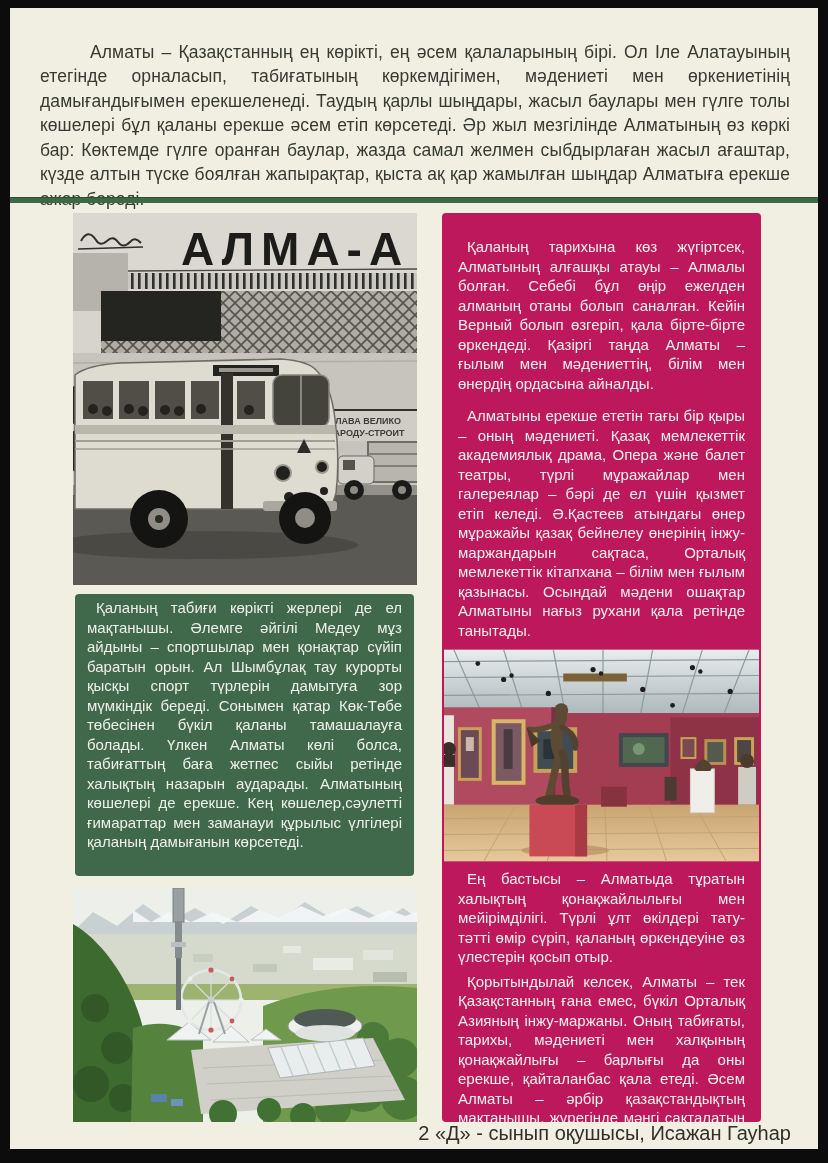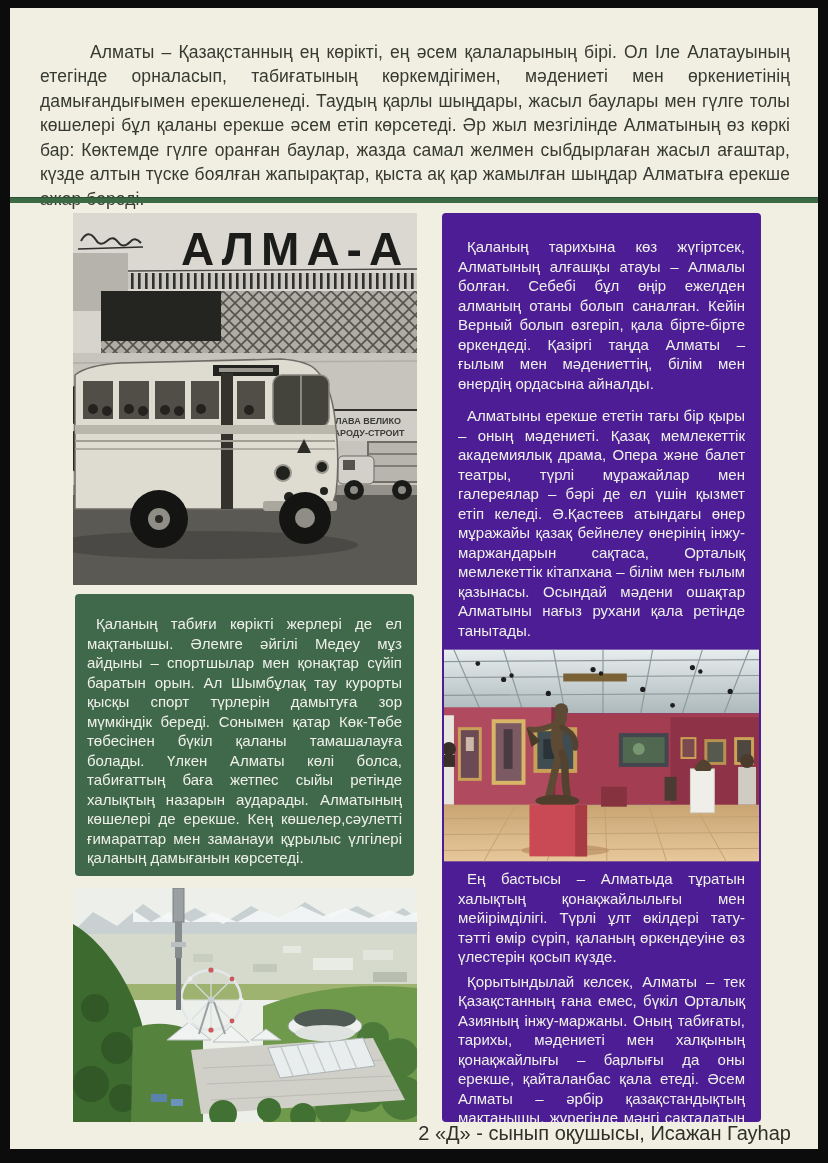--- a/index.html
+++ b/index.html
@@ -6,22 +6,22 @@
   body{width:828px;height:1163px;font-family:"Liberation Sans",sans-serif;}
   .stage{position:relative;width:828px;height:1163px;background:#0c0c0c;overflow:hidden;}
   .page{position:absolute;left:10px;top:8px;width:808px;height:1141px;background:#f1efe2;overflow:hidden;}
   .intro{position:absolute;left:30px;top:14px;width:750px;font-size:17.5px;line-height:24.5px;
          color:#373a31;text-align:justify;text-indent:50px;letter-spacing:.1px;}
   .divider{position:absolute;left:0;top:189px;width:808px;height:5px;background:#3c6a45;border-top:1px solid #2c5236;}
   .photo{position:absolute;display:block;}
   .photo-bus{left:63px;top:205px;width:344px;height:372px;}
   .photo-koktobe{left:63px;top:880px;width:344px;height:234px;}
   .box-left{position:absolute;left:65px;top:586px;width:339px;height:282px;background:#40684a;
-            border-radius:4px;box-sizing:border-box;padding:20px 12px;}
-  .panel-right{position:absolute;left:432px;top:205px;width:319px;height:909px;background:#4c1d95;
+            border-radius:4px;box-sizing:border-box;padding:4px 12px;}
+  .panel-right{position:absolute;left:432px;top:205px;width:319px;height:909px;background:#be185d;
                border-radius:4px;overflow:hidden;}
   .gtext{color:#eef0e9;font-size:15px;line-height:19.5px;text-align:justify;text-indent:9px;margin:0;}
   .panel-right .gtext{margin:0 16px;}
   .p-history{margin-top:24px !important;}
   .p-culture{margin-top:13px !important;}
   .photo-museum{display:block;margin:9px auto 7px auto;width:315px;height:213px;}
   .p-hospitality{margin-top:2px !important;}
   .p-conclusion{margin-top:5px !important;}
   .attribution{position:absolute;right:27px;top:1114px;font-size:20px;color:#2f3129;}
   svg text{font-family:"Liberation Sans",sans-serif;}
@@ -333,19 +333,19 @@
           <path d="M29,26 C38,31 44,38 42,47" stroke="#53422f" stroke-width="5.5" fill="none" stroke-linecap="round"></path>
           <path d="M26,52 C22,66 20,80 15,97" stroke="#5c4a35" stroke-width="7.5" fill="none" stroke-linecap="round"></path>
           <path d="M29,52 C34,64 30,78 34,94" stroke="#53422f" stroke-width="7.5" fill="none" stroke-linecap="round"></path>
           <path d="M-7,26 L-2,46 L7,40 Z" fill="#4a3a2a"></path>
           <ellipse cx="24" cy="100" rx="22" ry="6" fill="#4f3e2c"></ellipse>
           <rect x="-4" y="104" width="58" height="52" fill="#c94a54"></rect>
           <rect x="42" y="104" width="12" height="52" fill="#a83a44"></rect>
         </g>
       </svg>
 
-      <p class="gtext p-hospitality">Ең бастысы – Алматыда тұратын халықтың қонақжайлылығы мен мейірімділігі. Түрлі ұлт өкілдері тату-тәтті өмір сүріп, қаланың өркендеуіне өз үлестерін қосып күзде.</p>
+      <p class="gtext p-hospitality">Ең бастысы – Алматыда тұратын халықтың қонақжайлылығы мен мейірімділігі. Түрлі ұлт өкілдері тату-тәтті өмір сүріп, қаланың өркендеуіне өз үлестерін қосып отыр.</p>
       <p class="gtext p-conclusion">Қорытындылай келсек, Алматы – тек Қазақстанның ғана емес, бүкіл Орталық Азияның інжу-маржаны. Оның табиғаты, тарихы, мәдениеті мен халқының қонақжайлығы – барлығы да оны ерекше, қайталанбас қала етеді. Әсем Алматы – әрбір қазақстандықтың мақтанышы, жүрегінде мәңгі сақталатын қымбат қазына.</p>
     </div>
 
     <div class="attribution">2 «Д» - сынып оқушысы, Исажан Гауһар</div>
   </div>
 </div>
 
 </body></html>

